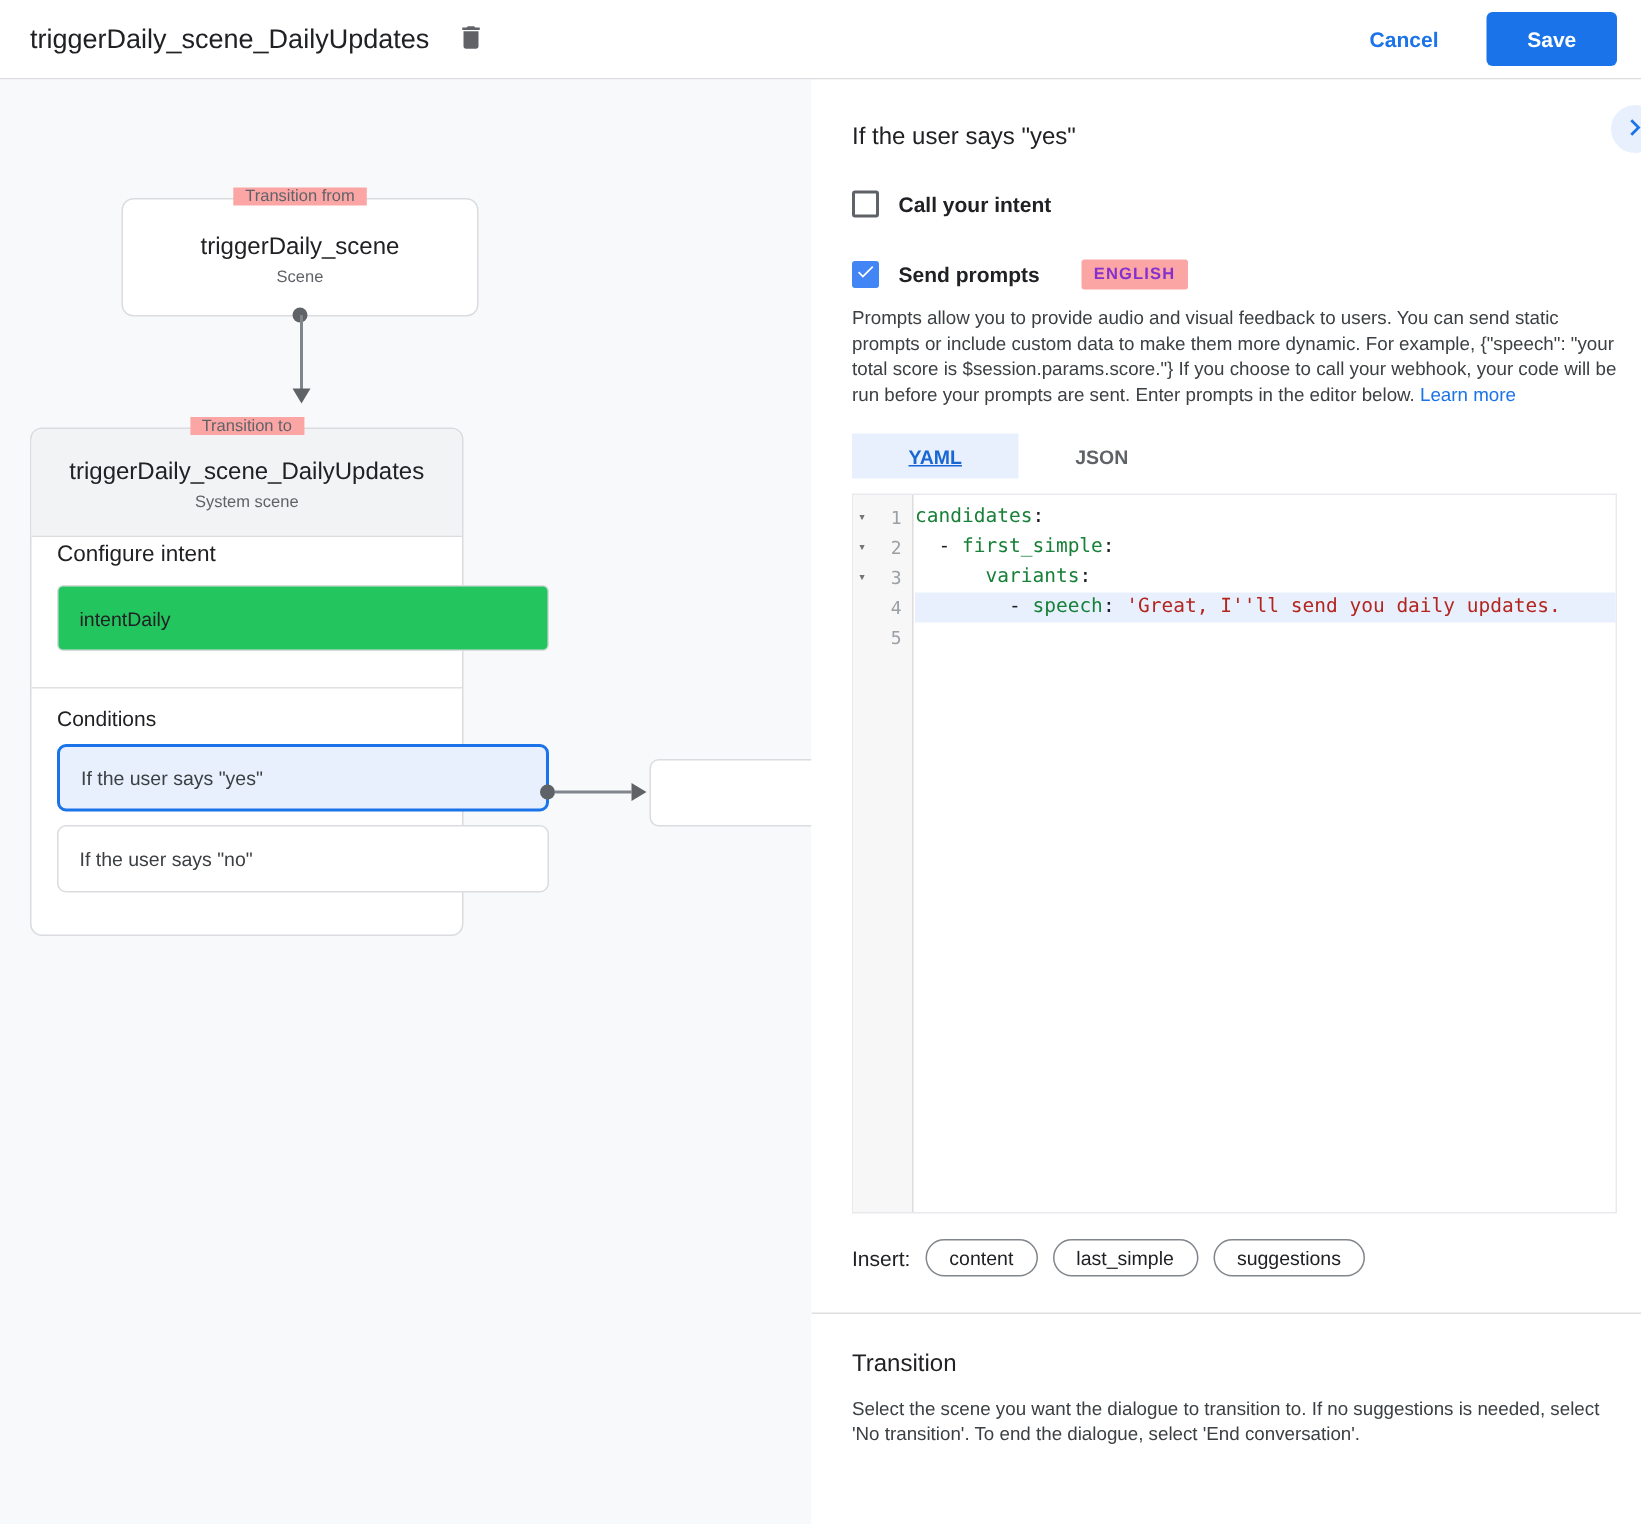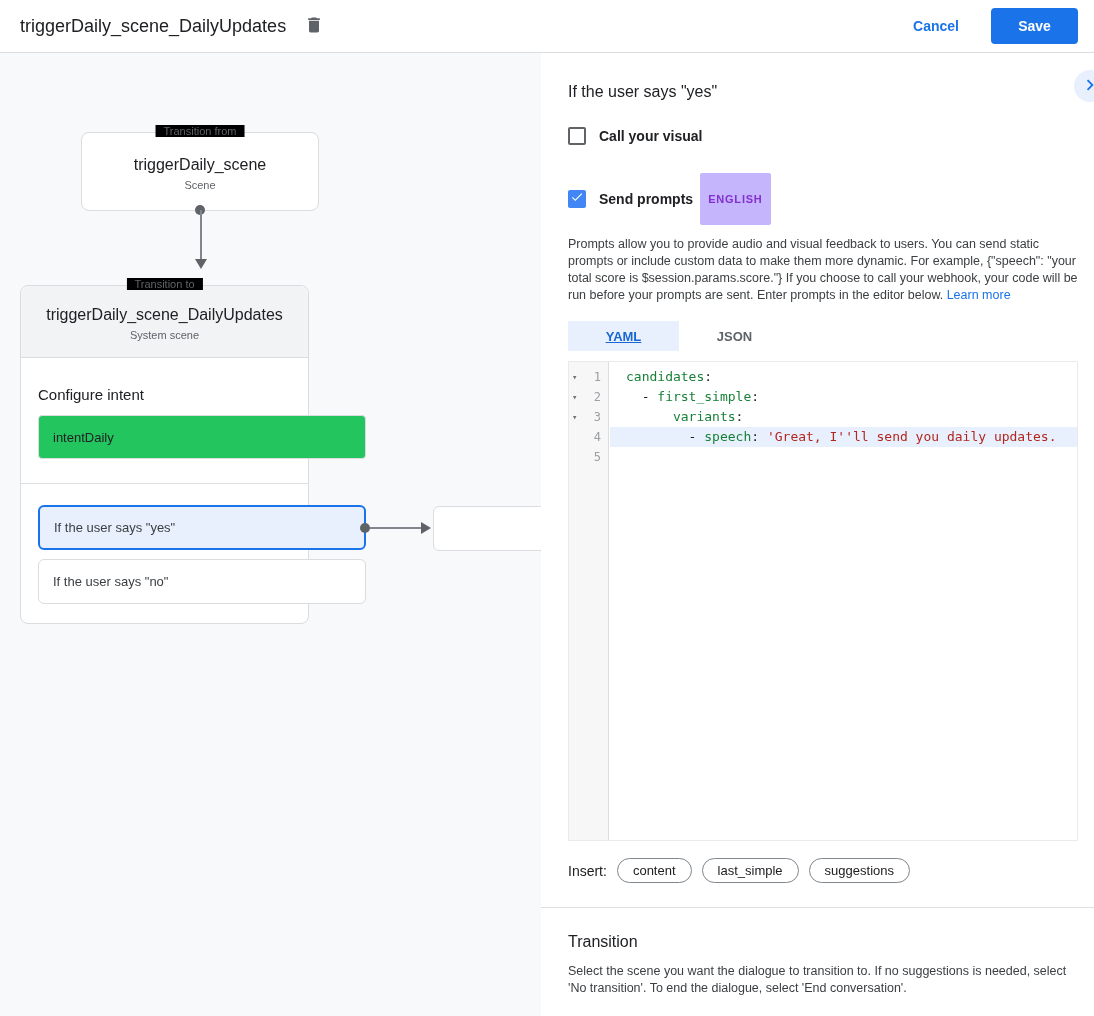--- a/index.html
+++ b/index.html
@@ -17,41 +17,41 @@
   .save-btn { background:#1a73e8; color:#fff; border:none; border-radius:4px; width:87px; height:36px;
     font-size:14px; font-weight:700; font-family:inherit; cursor:pointer; }
 
   
   .main { display:flex; height:963px; }
   .canvas { width:541px; flex:0 0 541px; background:#f8f9fa; position:relative; overflow:hidden; }
   .panel { flex:1; background:#fff; position:relative; overflow:hidden; padding:30px 16px 0 27px; }
 
   
   .flow-box { position:absolute; background:#fff; border:1px solid #dadce0; border-radius:8px; }
-  .legend { position:absolute; top:-8px; left:50%; transform:translateX(-50%); background:#000000;
+  .legend { position:absolute; top:-8px; left:50%; transform:translateX(-50%); background:#fca5a5;
     padding:0 8px; font-size:11px; color:#5f6368; white-space:nowrap; }
   .from-box { left:81px; top:79px; width:238px; height:79px; text-align:center; }
   .from-box .box-title { margin-top:23px; font-size:16px; color:#202124; }
   .from-box .box-sub { margin-top:5px; font-size:11px; color:#5f6368; }
 
   .conn-dot { position:absolute; width:10px; height:10px; border-radius:50%; background:#5f6368; }
   .conn-vline { position:absolute; left:200px; top:157px; width:2px; height:50px; background:#80868b; }
   .conn-head-down { position:absolute; left:195px; top:206px; width:0; height:0;
     border-left:6px solid transparent; border-right:6px solid transparent; border-top:10px solid #5f6368; }
   .conn-hline { position:absolute; left:370px; top:474px; width:51px; height:2px; background:#80868b; }
   .conn-head-right { position:absolute; left:421px; top:469px; width:0; height:0;
     border-top:6px solid transparent; border-bottom:6px solid transparent; border-left:10px solid #5f6368; }
 
   .to-card { left:20px; top:232px; width:289px; height:339px; }
   .to-card-header { background:#f1f3f4; border-bottom:1px solid #dadce0; border-radius:8px 8px 0 0;
     height:72px; text-align:center; }
   .to-card-header .box-title { padding-top:20px; font-size:16px; color:#202124; }
   .to-card-header .box-sub { margin-top:5px; font-size:11px; color:#5f6368; }
   .card-section-label { font-size:15px; color:#202124; }
-  .intent-section { padding:28px 17px 24px 17px; border-bottom:1px solid #e0e0e0; }
+  .intent-section { padding:3px 17px 24px 17px; border-bottom:1px solid #e0e0e0; }
   .intent-input { margin-top:12px; width:328px; height:44px; border:1px solid #dadce0; border-radius:4px;
     background:#22c55e; display:flex; align-items:center; padding-left:14px; font-size:13px; color:#202124; }
   .cond-section { padding:12px 17px 0 17px; }
   .cond-label { font-size:14px; color:#202124; }
   .cond-item { margin-top:9px; width:328px; height:45px; border:1px solid #dadce0; border-radius:6px;
     background:#fff; display:flex; align-items:center; padding-left:14px; font-size:13px; color:#3c4043; cursor:pointer; }
   .cond-item.selected { border:2px solid #1a73e8; background:#e8f0fe; }
   .target-box { left:433px; top:453px; width:130px; height:45px; border-radius:6px; }
 
   
@@ -59,43 +59,43 @@
   .next-btn { position:absolute; top:17px; right:-12px; width:32px; height:32px; border-radius:50%;
     background:#e8f0fe; border:none; cursor:pointer; display:flex; align-items:center; justify-content:center; }
 
   .check-row { display:flex; align-items:center; }
   .row-webhook { margin-top:26px; }
   .row-prompts { margin-top:28px; }
   .checkbox { width:18px; height:18px; border:2px solid #5f6368; border-radius:2px; background:#fff;
     flex:0 0 18px; cursor:pointer; }
   .checkbox.checked { border:none; background:#4285f4; display:flex; align-items:center; justify-content:center; }
   .check-label { margin-left:13px; font-size:14px; font-weight:700; color:#202124; }
-  .lang-badge { margin-left:7px; font-size:11px; font-weight:700; letter-spacing:0.8px; color:#8430ce;
-    background:#c4b5fd; padding:20px 8px; border-radius:2px; }
+  .lang-badge { margin-left:28px; font-size:11px; font-weight:700; letter-spacing:0.8px; color:#8430ce;
+    background:#fca5a5; padding:4px 8px; border-radius:2px; }
 
   .desc { margin-top:11px; width:510px; font-size:12.5px; line-height:17px; color:#3c4043; }
   .learn-more { color:#1a73e8; text-decoration:none; cursor:pointer; }
 
   .tabs { margin-top:17px; display:flex; }
   .tab { width:111px; height:30px; display:flex; align-items:center; justify-content:center;
     font-size:13px; font-weight:700; color:#5f6368; cursor:pointer; }
   .tab.active { background:#e8f0fe; color:#1967d2;text-decoration:underline; }
 
   
   .editor { margin-top:10px; width:510px; height:480px; position:relative;
     border:1px solid #e8eaed; background:#fff;
     font-family:"DejaVu Sans Mono", monospace; font-size:13px; }
   .gutter-bg { position:absolute; left:0; top:0; bottom:0; width:40px; background:#f7f7f7;
     border-right:1px solid #ddd; }
   .ed-lines { position:relative; padding-top:5px; }
   .ed-line { display:flex; height:20px; line-height:20px; }
   .ed-gutter { width:41px; flex:0 0 41px; position:relative; text-align:right; padding-right:9px;
     color:#9aa0a6; font-size:12px; }
   .fold-icon { position:absolute; left:3px; top:0; font-size:9px; color:#757575; cursor:pointer; }
-  .ed-code { flex:1; white-space:pre; overflow:hidden; padding-left:16px; color:#202124; }
+  .ed-code { flex:1; white-space:pre; overflow:hidden; padding-left:0; color:#202124; }
   .ed-line.highlight .ed-code { background:#e8f0fe; }
   .tok-key { color:#188038; }
   .tok-str { color:#b3261e; }
 
   
   .insert-row { margin-top:17px; display:flex; align-items:center; }
   .insert-label { font-size:14px; color:#202124; }
   .chip { margin-left:10px; border:1px solid #80868b; border-radius:13px; background:#fff;
     padding:4px 15px; font-size:13px; color:#202124; font-family:inherit; cursor:pointer; }
 
@@ -143,20 +143,21 @@
       <span class="legend">Transition to</span>
       <div class="to-card-header">
         <div class="box-title">triggerDaily_scene_DailyUpdates</div>
         <div class="box-sub">System scene</div>
       </div>
       <div class="intent-section">
         <div class="card-section-label">Configure intent</div>
         <div class="intent-input">intentDaily</div>
       </div>
       <div class="cond-section">
+        <div class="cond-label">Conditions</div>
         <div class="cond-item selected">If the user says "yes"</div>
         <div class="cond-item">If the user says "no"</div>
       </div>
     </div>
 
     <div class="conn-dot" style="left:360px; top:470px;"></div>
     <div class="conn-hline"></div>
     <div class="conn-head-right"></div>
     <div class="flow-box target-box"></div>
   </div>
@@ -168,21 +169,21 @@
         <svg width="22" height="22" viewBox="0 0 24 24" fill="#1a73e8">
             <path d="M10 6L8.59 7.41 13.17 12l-4.58 4.59L10 18l6-6z"></path>
           </svg>
       </span>
     </button>
 
     <div class="panel-title">If the user says "yes"</div>
 
     <div class="check-row row-webhook">
       <div class="checkbox"></div>
-      <span class="check-label">Call your visual</span>
+      <span class="check-label">Call your intent</span>
     </div>
 
     <div class="check-row row-prompts">
       <div class="checkbox checked">
         <span>
           <svg width="14" height="14" viewBox="0 0 24 24" fill="#fff">
               <path d="M9 16.17L4.83 12l-1.42 1.41L9 19 21 7l-1.41-1.41z"></path>
             </svg>
         </span>
       </div>

